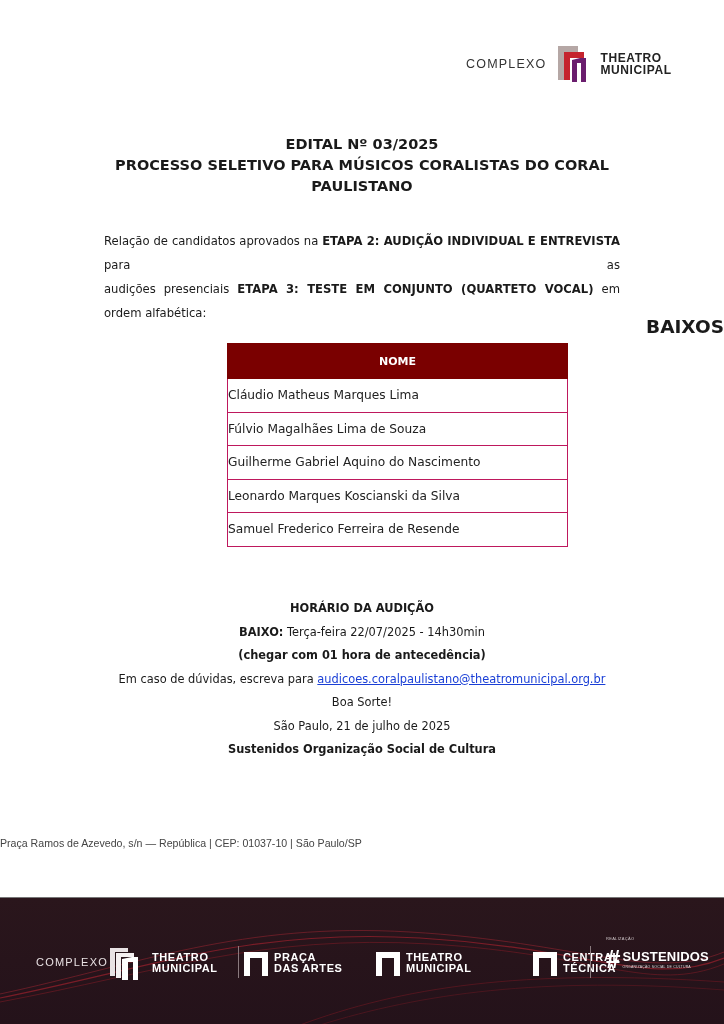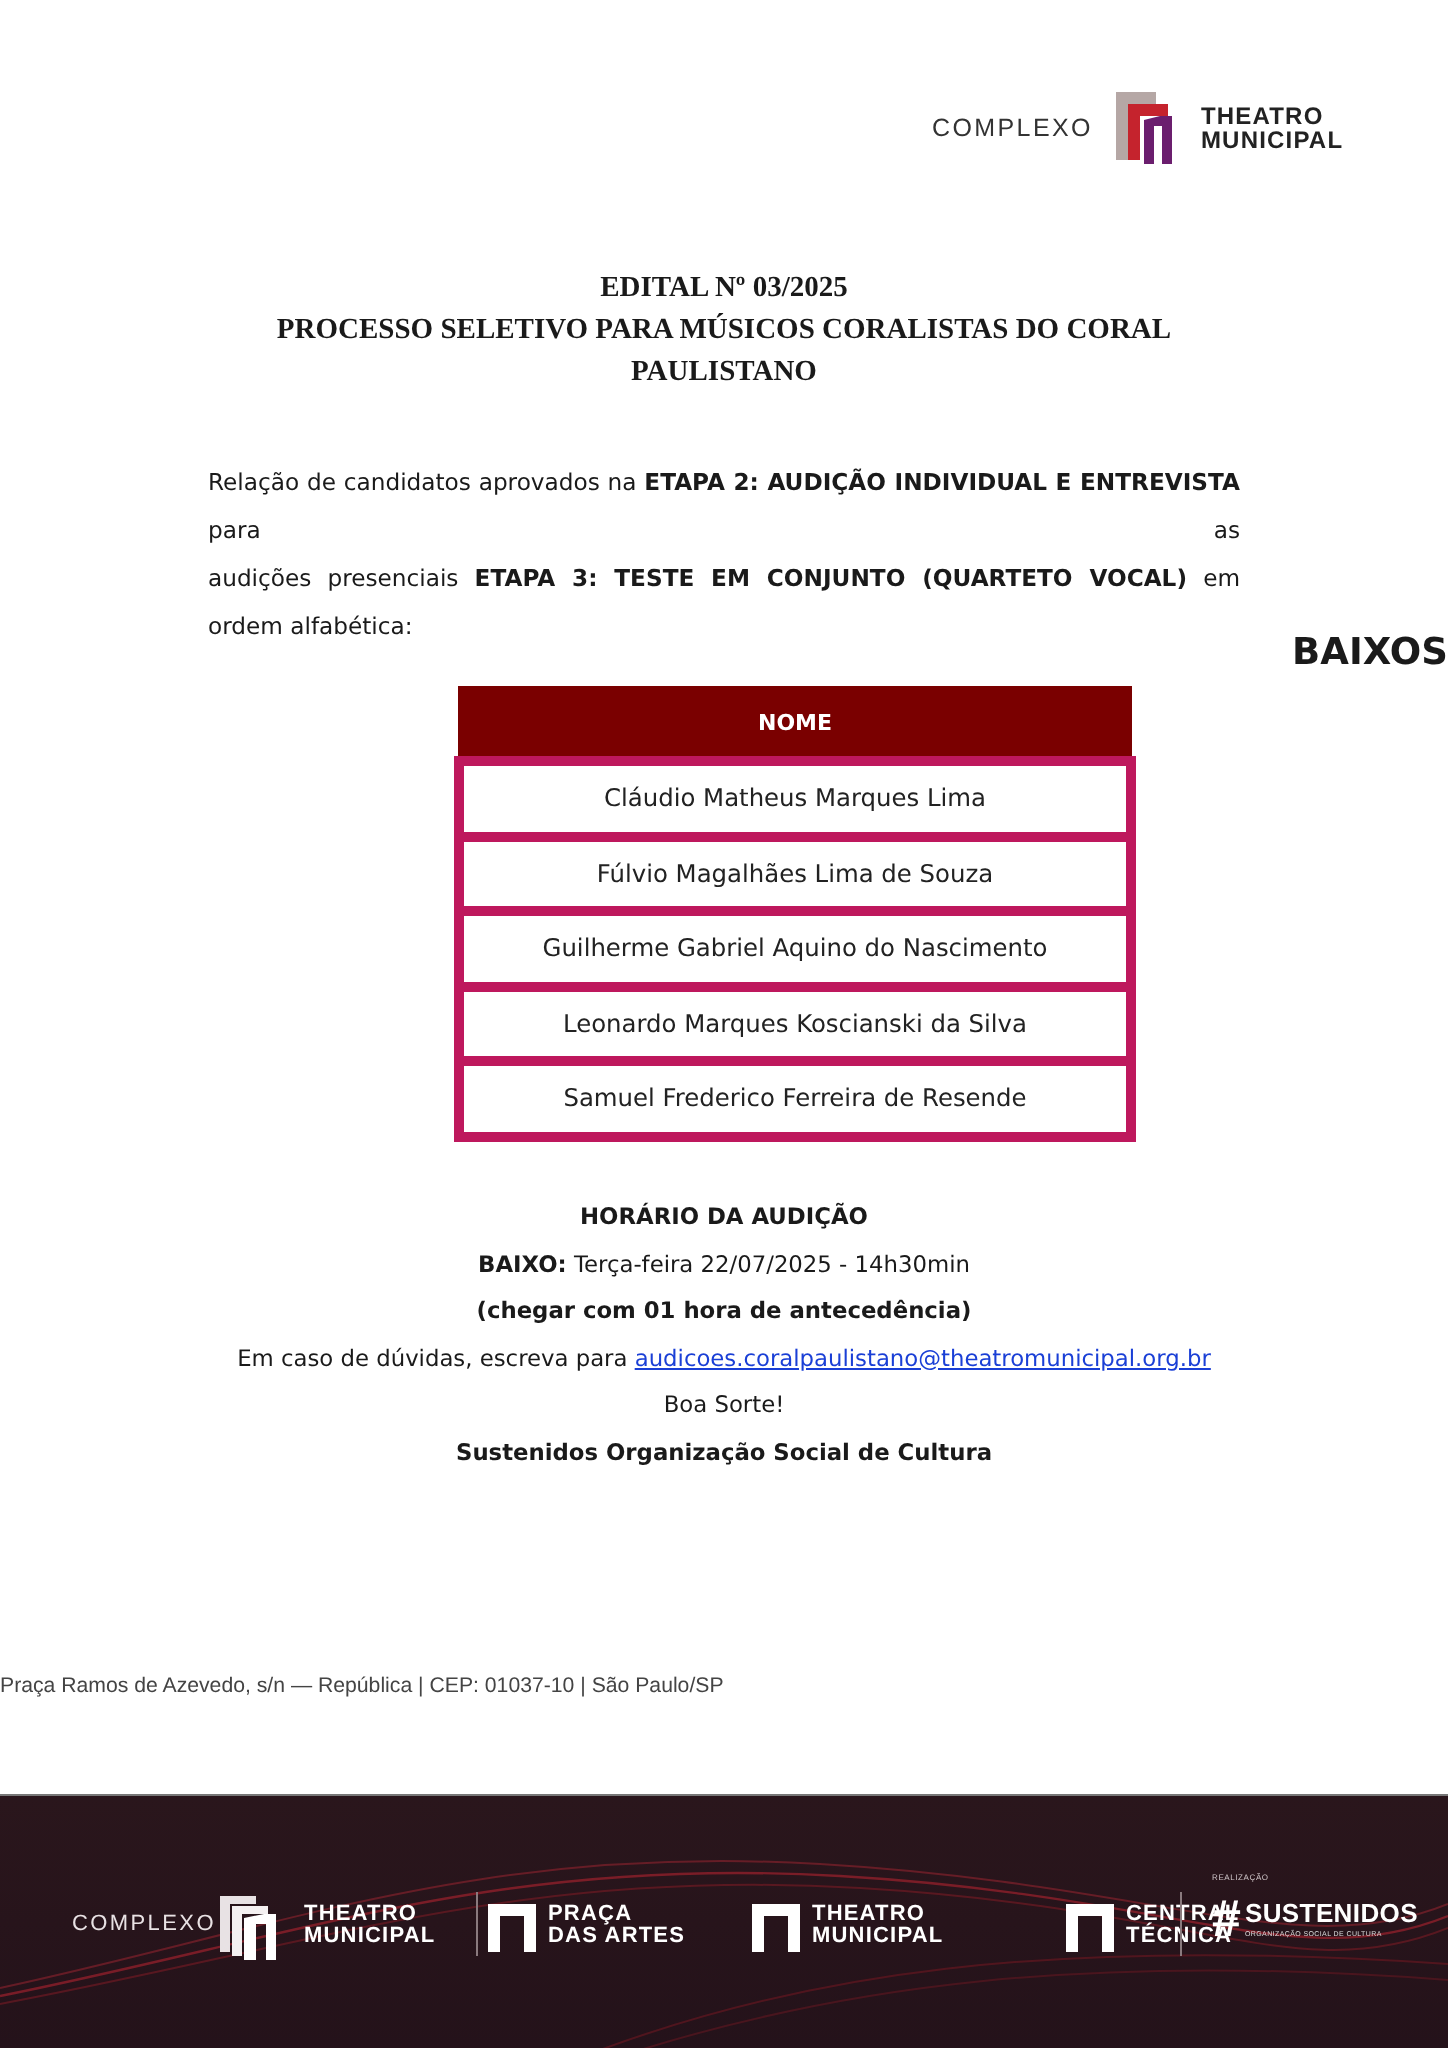--- a/index.html
+++ b/index.html
@@ -10,32 +10,32 @@
   }
   .doc-font { font-family: "DejaVu Sans", sans-serif; }
 
   
   .top-logo { position: absolute; left: 466px; top: 44px; height: 40px; display: flex; align-items: center; }
   .top-logo .complexo { font-size: 12.5px; letter-spacing: 1.2px; color: #333; margin-right: 6px; }
   .top-logo svg { width: 42px; height: 40px; margin-right: 6px; }
   .top-logo .tm-text { font-weight: bold; font-size: 12px; line-height: 12px; letter-spacing: 0.6px; color: #222; }
 
   
-  .title-block { position: absolute; left: 0; width: 724px; top: 134px; text-align: center; font-weight: bold; font-size: 14.5px; line-height: 21px; font-family: Liberation Serif, serif; }
+  .title-block { position: absolute; left: 0; width: 724px; top: 134px; text-align: center; font-weight: bold; font-size: 14.5px; line-height: 21px; }
 
   
   .intro { position: absolute; left: 104px; width: 516px; top: 229px; font-size: 11.6px; line-height: 24px; text-align: justify; text-align-last: justify; }
   .intro .line2 { text-align-last: left; }
   .intro b { font-weight: bold; }
 
   
   .section-title { position: absolute; left: 0; width: 724px; top: 316px; text-align: right; font-weight: bold; font-size: 18.5px; }
   .names-table { position: absolute; left: 191px; top: 343px; width: 341px; border-collapse: collapse; margin-left: 36px; }
   .names-table th { background: #7a0000; color: #fff; font-weight: bold; font-size: 11px; height: 32px; border: 1px solid #7a0000; }
-  .names-table td { height: 32.5px; border: 5px solid #be185d; text-align: center; font-size: 12.2px; color: #222; padding: 0; }
+  .names-table td { height: 32.5px; border: 1px solid #be185d; text-align: left; font-size: 12.2px; color: #222; padding: 0; }
 
   
   .center-block { position: absolute; left: 0; width: 724px; top: 597px; text-align: center; font-size: 11.4px; line-height: 23.5px; }
   .center-block .b { font-weight: bold; }
   .center-block a { color: #1a3fd6; text-decoration: underline; }
 
   .address { position: absolute; left: 0; width: 724px; top: 837px; font-size: 10.6px; color: #444; }
 
   
   .footer {
@@ -102,20 +102,21 @@
       </tr>
   </tbody>
 </table>
 
 <div class="center-block doc-font">
   <div class="b">HORÁRIO DA AUDIÇÃO</div>
   <div><span class="b">BAIXO:</span><span> Terça-feira 22/07/2025 - 14h30min</span></div>
   <div class="b">(chegar com 01 hora de antecedência)</div>
   <div><span>Em caso de dúvidas, escreva para </span><a href="#">audicoes.coralpaulistano@theatromunicipal.org.br</a></div>
   <div>Boa Sorte!</div>
+  <div>São Paulo, 21 de julho de 2025</div>
   <div class="b">Sustenidos Organização Social de Cultura</div>
 </div>
 
 <div class="address">Praça Ramos de Azevedo, s/n — República | CEP: 01037-10 | São Paulo/SP</div>
 
 <div class="footer">
   <svg class="wave" viewBox="0 0 724 127" preserveAspectRatio="none">
     <path d="M0 100 C 150 70, 250 30, 420 40 S 650 90, 724 60" stroke="#8e1f2b" stroke-width="1.2" fill="none" opacity="0.8"></path>
     <path d="M0 104 C 160 74, 260 36, 430 46 S 650 96, 724 66" stroke="#7a1a25" stroke-width="1" fill="none" opacity="0.6"></path>
     <path d="M0 96 C 140 66, 240 24, 410 34 S 650 84, 724 54" stroke="#a32532" stroke-width="1" fill="none" opacity="0.5"></path>

